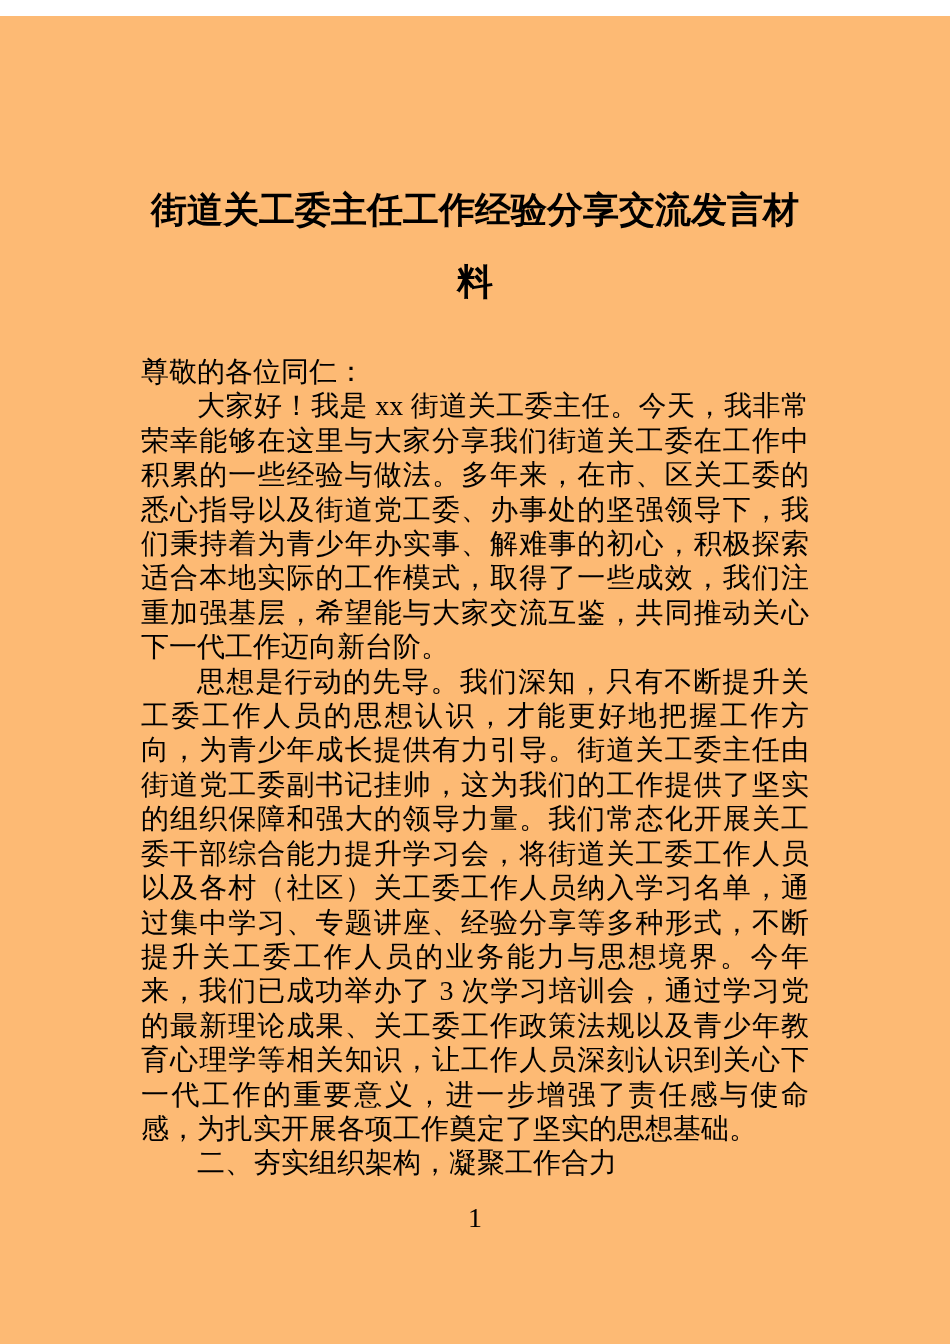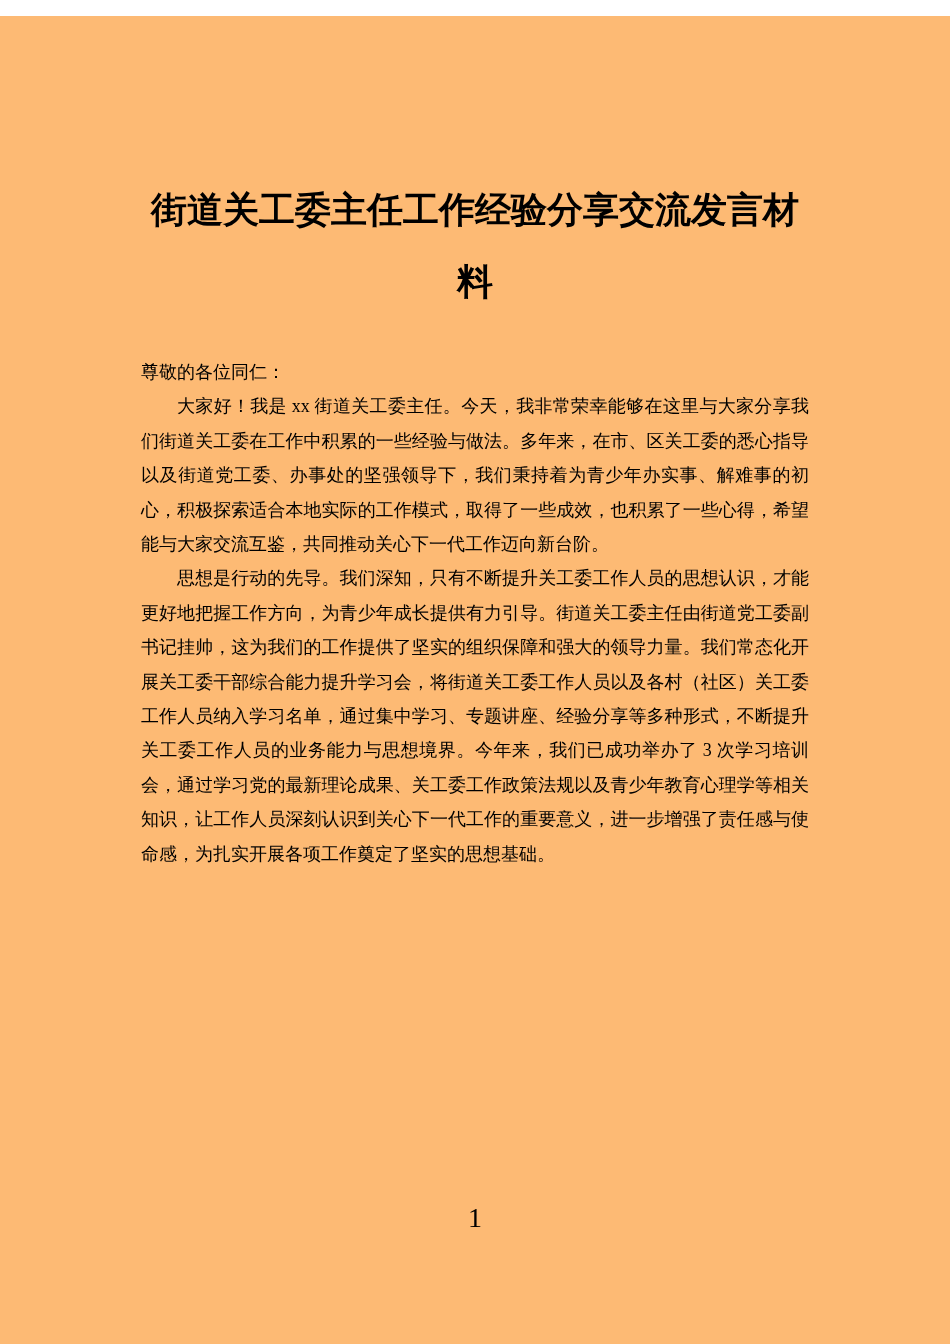--- a/index.html
+++ b/index.html
@@ -29,21 +29,21 @@
     padding: 0;
     font-size: 36px;
     line-height: 72px;
     font-weight: bold;
     text-align: center;
     word-break: break-all;
   }
   .para {
     margin: 0;
     padding: 0;
-    font-size: 18px;
+    font-size: 28px;
     line-height: 34.4px;
     text-align: justify;
     text-justify: inter-character;
     word-break: break-all;
   }
   .salutation {
     margin-top: 37px;
   }
   .indent {
     text-indent: 2em;
@@ -59,17 +59,18 @@
     color: #000000;
   }
 </style>
 </head>
 <body>
 
 <div class="page">
   <div class="content">
     <h1 class="doc-title">街道关工委主任工作经验分享交流发言材料</h1>
     <p class="para salutation">尊敬的各位同仁：</p>
-    <p class="para indent">大家好！我是 xx 街道关工委主任。今天，我非常荣幸能够在这里与大家分享我们街道关工委在工作中积累的一些经验与做法。多年来，在市、区关工委的悉心指导以及街道党工委、办事处的坚强领导下，我们秉持着为青少年办实事、解难事的初心，积极探索适合本地实际的工作模式，取得了一些成效，也积累了一些心得，希望能与大家交流互鉴，共同推动关心下一代工作迈向新台阶。</p>
+    <p class="para indent">大家好！我是 xx 街道关工委主任。今天，我非常荣幸能够在这里与大家分享我们街道关工委在工作中积累的一些经验与做法。多年来，在市、区关工委的悉心指导以及街道党工委、办事处的坚强领导下，我们秉持着为青少年办实事、解难事的初心，积极探索适合本地实际的工作模式，取得了一些成效，我们注重加强基层，希望能与大家交流互鉴，共同推动关心下一代工作迈向新台阶。</p>
     <p class="para indent">思想是行动的先导。我们深知，只有不断提升关工委工作人员的思想认识，才能更好地把握工作方向，为青少年成长提供有力引导。街道关工委主任由街道党工委副书记挂帅，这为我们的工作提供了坚实的组织保障和强大的领导力量。我们常态化开展关工委干部综合能力提升学习会，将街道关工委工作人员以及各村（社区）关工委工作人员纳入学习名单，通过集中学习、专题讲座、经验分享等多种形式，不断提升关工委工作人员的业务能力与思想境界。今年来，我们已成功举办了 3 次学习培训会，通过学习党的最新理论成果、关工委工作政策法规以及青少年教育心理学等相关知识，让工作人员深刻认识到关心下一代工作的重要意义，进一步增强了责任感与使命感，为扎实开展各项工作奠定了坚实的思想基础。</p>
+    <p class="para indent">二、夯实组织架构，凝聚工作合力</p>
   </div>
   <div class="page-number">1</div>
 </div>
 
 </body></html>

